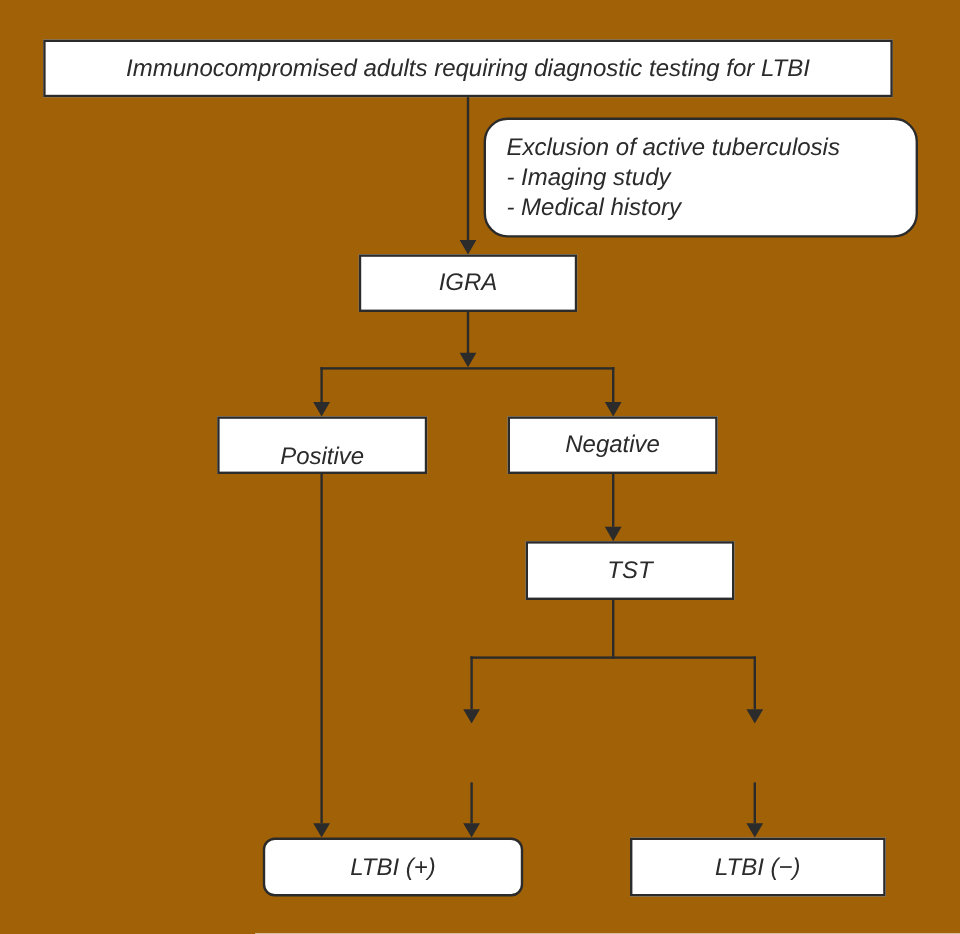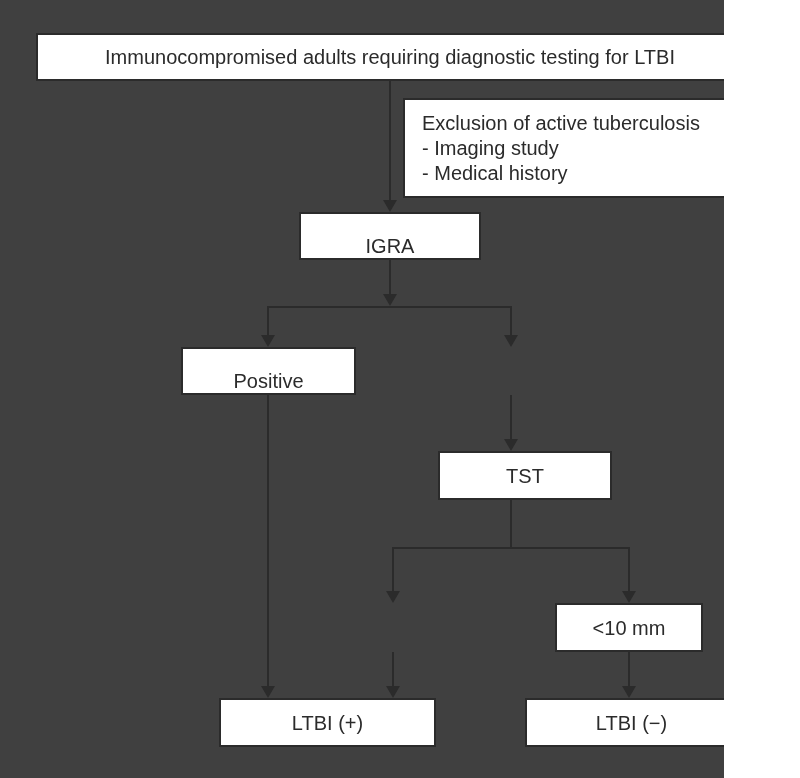--- a/index.html
+++ b/index.html
@@ -2,46 +2,48 @@
 <html><head>
 <meta charset="utf-8">
 <style>
   html, body {
     margin: 0;
     padding: 0;
     background: #ffffff;
   }
   .canvas {
     position: relative;
-    width: 724px;
+    width: 800px;
     height: 778px;
-    background: #404040;
+    background: #a16207;
     font-family: "Liberation Sans", "DejaVu Sans", sans-serif;
     color: #2b2b2b;
     overflow: hidden;
+    font-style: italic;
   }
   .box {
     position: absolute;
     box-sizing: border-box;
     border: 2px solid #2b2b2b;
     background: #ffffff;
     display: flex;
     align-items: center;
     justify-content: center;
     font-size: 20px;
     line-height: 1.2;
     text-align: center;
     white-space: nowrap;
   }
   .box.multiline {
     flex-direction: column;
     align-items: flex-start;
     justify-content: center;
     padding-left: 17px;
     text-align: center;
+    border-radius: 20px;
   }
   .box.multiline div {
     line-height: 25px;
   }
   .vline {
     position: absolute;
     width: 2px;
     background: #2b2b2b;
   }
   .hline {
@@ -66,39 +68,39 @@
   <div class="box" style="left:36px; top:33px; width:708px; height:48px;">
     <span>Immunocompromised adults requiring diagnostic testing for LTBI</span>
   </div>
 
   <div class="box multiline" style="left:403px; top:98px; width:362px; height:100px;">
     <div>Exclusion of active tuberculosis</div>
     <div>- Imaging study</div>
     <div>- Medical history</div>
   </div>
 
-  <div class="box" style="left:299px; top:212px; width:182px; height:48px;align-items:flex-end;">
+  <div class="box" style="left:299px; top:212px; width:182px; height:48px;">
     <span>IGRA</span>
   </div>
 
   <div class="box" style="left:181px; top:347px; width:175px; height:48px;align-items:flex-end;">
     <span>Positive</span>
   </div>
 
+  <div class="box" style="left:423px; top:347px; width:175px; height:48px;">
+    <span>Negative</span>
+  </div>
 
   <div class="box" style="left:424px; top:451px; width:174px; height:49px;margin-left:14px;">
     <span>TST</span>
   </div>
 
 
-  <div class="box" style="left:555px; top:603px; width:148px; height:49px;">
-    <span>&lt;10 mm</span>
-  </div>
 
-  <div class="box" style="left:219px; top:698px; width:217px; height:49px;">
+  <div class="box" style="left:219px; top:698px; width:217px; height:49px;border-radius:10px;">
     <span>LTBI (+)</span>
   </div>
 
   <div class="box" style="left:525px; top:698px; width:213px; height:49px;">
     <span>LTBI (−)</span>
   </div>
 
   <div class="vline" style="left:389px; top:81px; height:119px;"></div>
   <div class="arrow-down" style="left:383px; top:200px;"></div>
 

